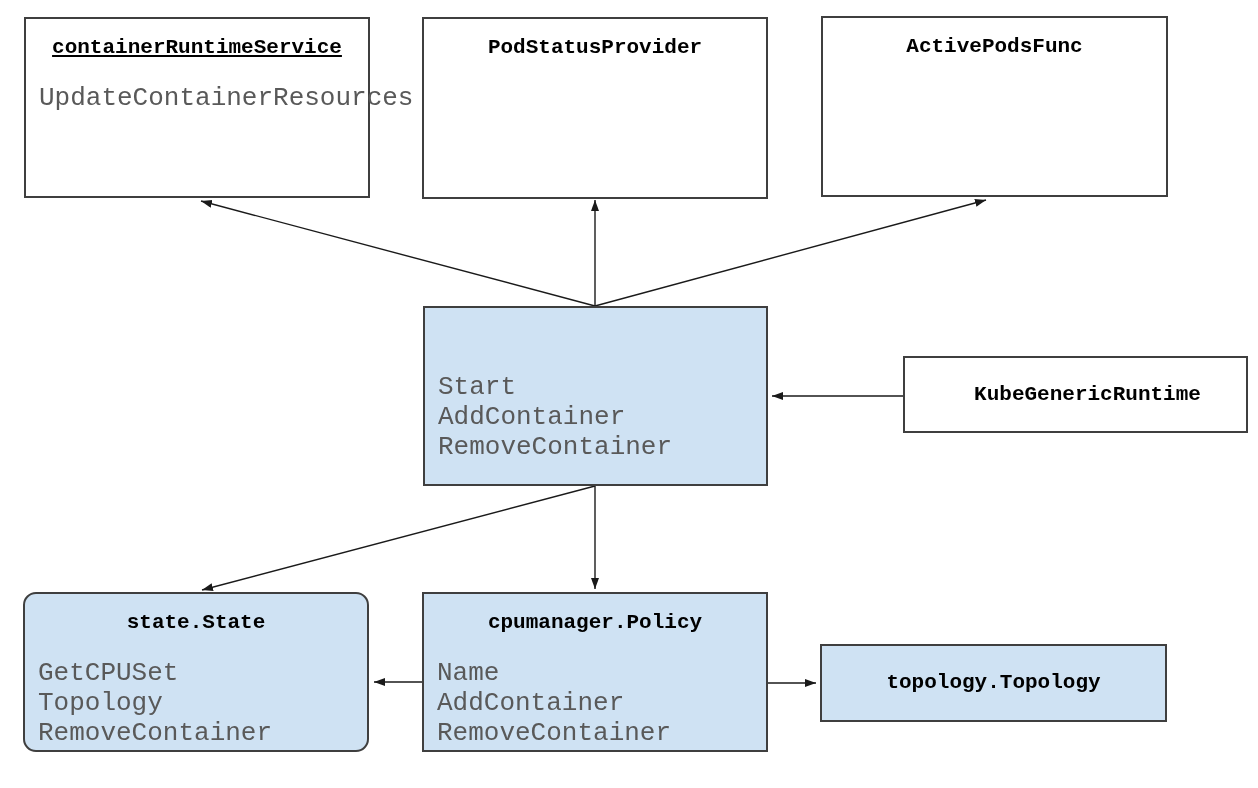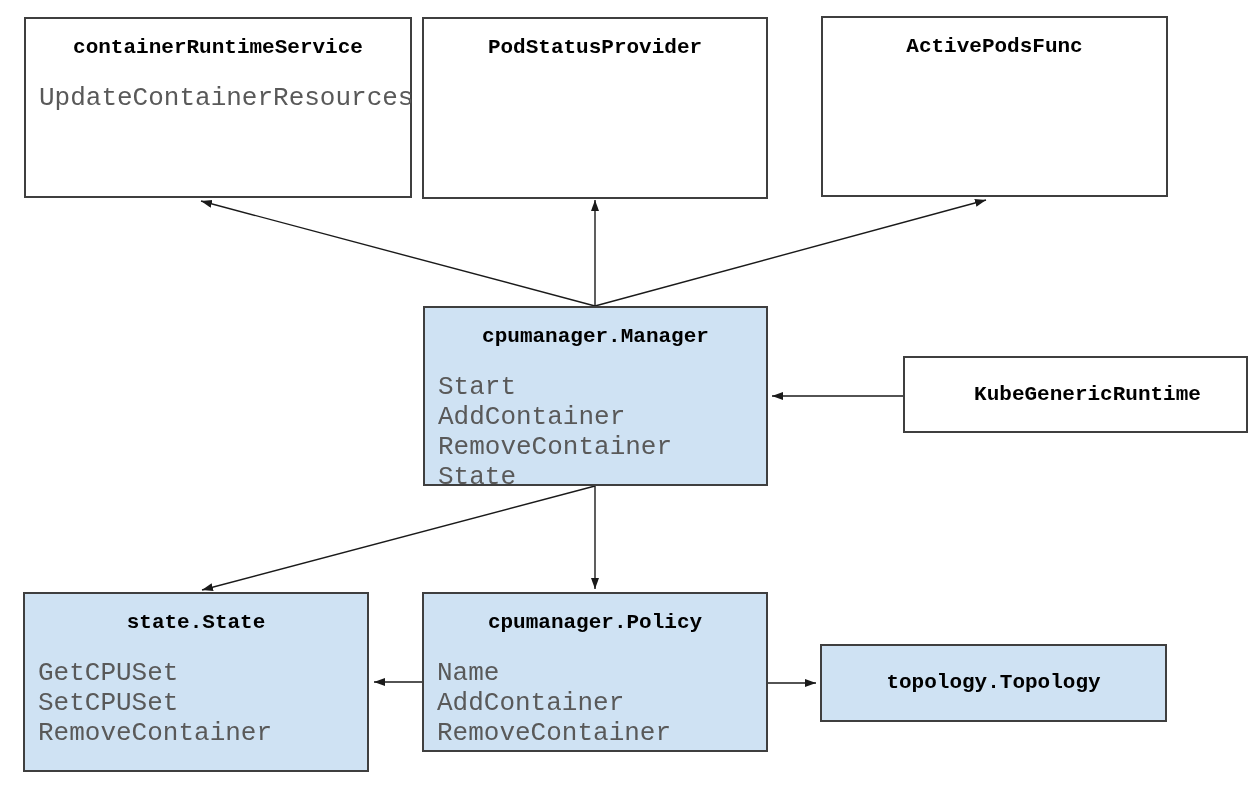--- a/index.html
+++ b/index.html
@@ -75,54 +75,52 @@
         <line x1="595" y1="306" x2="595" y2="200" stroke="#1a1a1a" stroke-width="1.4" marker-end="url(#arrowhead)"></line>
         <line x1="595" y1="306" x2="986" y2="200" stroke="#1a1a1a" stroke-width="1.4" marker-end="url(#arrowhead)"></line>
         <line x1="903" y1="396" x2="772" y2="396" stroke="#1a1a1a" stroke-width="1.4" marker-end="url(#arrowhead)"></line>
         <line x1="595" y1="486" x2="202" y2="590" stroke="#1a1a1a" stroke-width="1.4" marker-end="url(#arrowhead)"></line>
         <line x1="595" y1="486" x2="595" y2="589" stroke="#1a1a1a" stroke-width="1.4" marker-end="url(#arrowhead)"></line>
         <line x1="422" y1="682" x2="374" y2="682" stroke="#1a1a1a" stroke-width="1.4" marker-end="url(#arrowhead)"></line>
         <line x1="768" y1="683" x2="816" y2="683" stroke="#1a1a1a" stroke-width="1.4" marker-end="url(#arrowhead)"></line>
       </g>
   </svg>
 
-  <div class="node plain" style="left:24px; top:17px; width:388px; height:181px;">
+  <div class="node plain" style="left:24px; top:17px; width:346px; height:181px;text-decoration:underline;">
     <div class="title">containerRuntimeService</div>
     <div class="members">
       <div>UpdateContainerResources</div>
     </div>
   </div>
 
   <div class="node plain" style="left:821px; top:16px; width:347px; height:181px;">
     <div class="title">ActivePodsFunc</div>
   </div>
 
   <div class="node plain" style="left:422px; top:17px; width:346px; height:182px;">
     <div class="title">PodStatusProvider</div>
   </div>
 
   <div class="node highlight" style="left:423px; top:306px; width:345px; height:180px;">
-    <div class="title">cpumanager.Manager</div>
     <div class="members">
       <div>Start</div>
       <div>AddContainer</div>
       <div>RemoveContainer</div>
-      <div>State</div>
     </div>
   </div>
 
   <div class="node plain center-title" style="left:903px; top:356px; width:345px; height:77px;padding-left:24px;">
     <div class="title">KubeGenericRuntime</div>
   </div>
 
-  <div class="node highlight" style="left:23px; top:592px; width:346px; height:180px;">
+  <div class="node highlight" style="left:23px; top:592px; width:346px; height:160px;border-radius:13px;">
     <div class="title">state.State</div>
     <div class="members">
       <div>GetCPUSet</div>
-      <div>SetCPUSet</div>
+      <div>Topology</div>
       <div>RemoveContainer</div>
     </div>
   </div>
 
   <div class="node highlight" style="left:422px; top:592px; width:346px; height:160px;">
     <div class="title">cpumanager.Policy</div>
     <div class="members">
       <div>Name</div>
       <div>AddContainer</div>
       <div>RemoveContainer</div>

